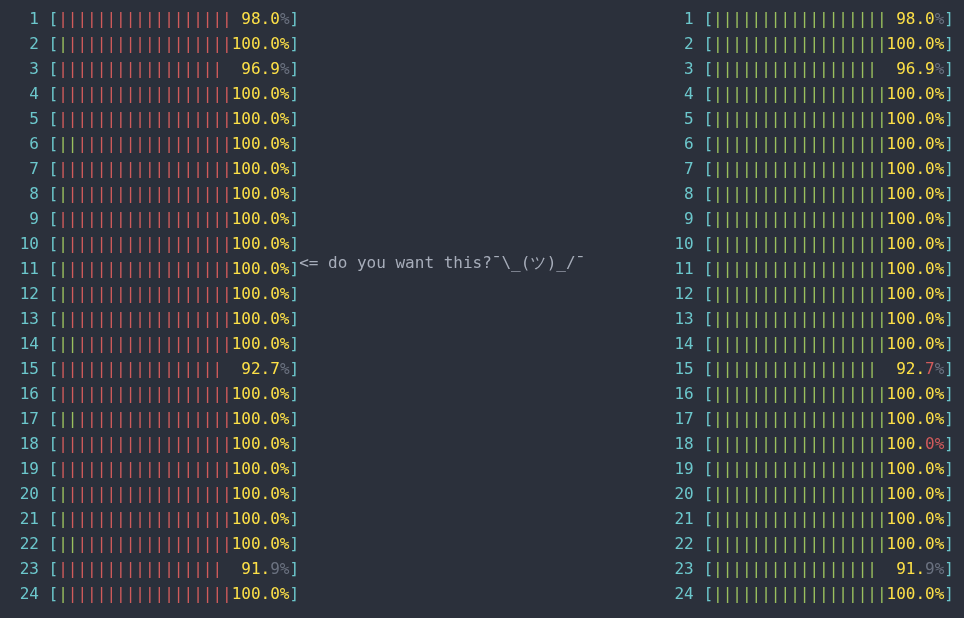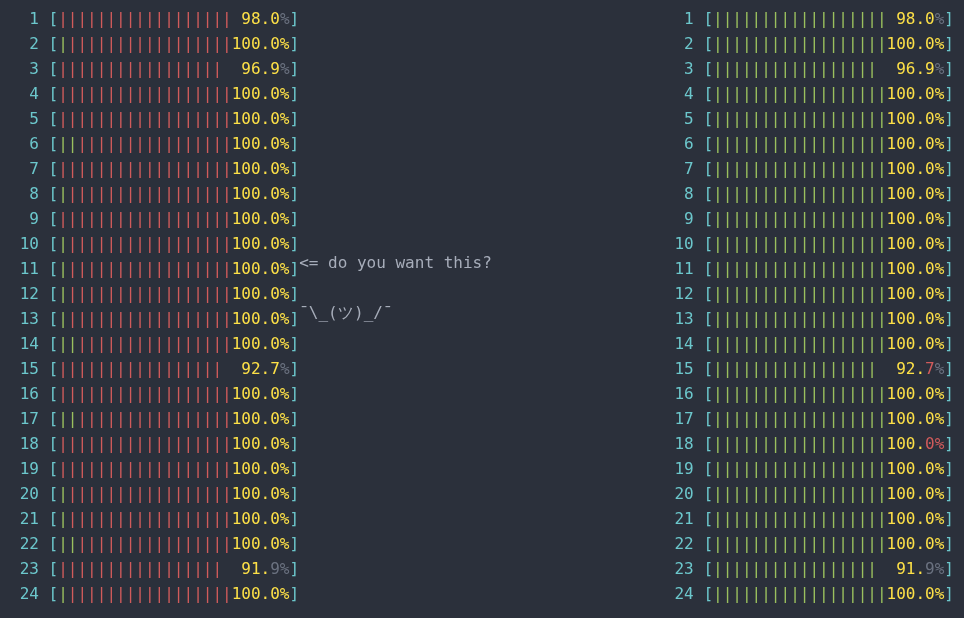--- a/index.html
+++ b/index.html
@@ -7,21 +7,21 @@
   .wrap{display:flex;align-items:flex-start;padding:6px 10px 0 10px;white-space:pre}
   .col{display:flex;flex-direction:column}
   .row{display:flex}
   .num{color:#6cc7cc;text-align:right;width:3ch}
   .br{color:#6cc7cc}
   .bar-red{color:#d15b5b}
   .bar-grn{color:#9ac05e}
   .pct{color:#fde047}
   .pct-d{color:#6b7280}
   .pct-r{color:#d15b5b}
-  .center{flex:1;display:flex;flex-direction:column;color:#a7adba;padding-top:244px}
+  .center{flex:1;display:flex;color:#a7adba;padding-top:244px}
   .center .line{height:25px}
   .spacer{height:25px}
 </style>
 </head>
 <body>
 
 <div class="wrap">
   <div class="col" id="left-col"><div class="row"><span class="num">  1</span><span> </span><span class="br">[</span><span><span class="bar-red">|</span><span class="bar-red">|</span><span class="bar-red">|</span><span class="bar-red">|</span><span class="bar-red">|</span><span class="bar-red">|</span><span class="bar-red">|</span><span class="bar-red">|</span><span class="bar-red">|</span><span class="bar-red">|</span><span class="bar-red">|</span><span class="bar-red">|</span><span class="bar-red">|</span><span class="bar-red">|</span><span class="bar-red">|</span><span class="bar-red">|</span><span class="bar-red">|</span><span class="bar-red">|</span></span><span><span class="pct"> 98.0</span><span class="pct-d">%</span></span><span class="br">]</span></div><div class="row"><span class="num">  2</span><span> </span><span class="br">[</span><span><span class="bar-grn">|</span><span class="bar-red">|</span><span class="bar-red">|</span><span class="bar-red">|</span><span class="bar-red">|</span><span class="bar-red">|</span><span class="bar-red">|</span><span class="bar-red">|</span><span class="bar-red">|</span><span class="bar-red">|</span><span class="bar-red">|</span><span class="bar-red">|</span><span class="bar-red">|</span><span class="bar-red">|</span><span class="bar-red">|</span><span class="bar-red">|</span><span class="bar-red">|</span><span class="bar-red">|</span></span><span><span class="pct">100.0%</span></span><span class="br">]</span></div><div class="row"><span class="num">  3</span><span> </span><span class="br">[</span><span><span class="bar-red">|</span><span class="bar-red">|</span><span class="bar-red">|</span><span class="bar-red">|</span><span class="bar-red">|</span><span class="bar-red">|</span><span class="bar-red">|</span><span class="bar-red">|</span><span class="bar-red">|</span><span class="bar-red">|</span><span class="bar-red">|</span><span class="bar-red">|</span><span class="bar-red">|</span><span class="bar-red">|</span><span class="bar-red">|</span><span class="bar-red">|</span><span class="bar-red">|</span> </span><span><span class="pct"> 96.9</span><span class="pct-d">%</span></span><span class="br">]</span></div><div class="row"><span class="num">  4</span><span> </span><span class="br">[</span><span><span class="bar-red">|</span><span class="bar-red">|</span><span class="bar-red">|</span><span class="bar-red">|</span><span class="bar-red">|</span><span class="bar-red">|</span><span class="bar-red">|</span><span class="bar-red">|</span><span class="bar-red">|</span><span class="bar-red">|</span><span class="bar-red">|</span><span class="bar-red">|</span><span class="bar-red">|</span><span class="bar-red">|</span><span class="bar-red">|</span><span class="bar-red">|</span><span class="bar-red">|</span><span class="bar-red">|</span></span><span><span class="pct">100.0%</span></span><span class="br">]</span></div><div class="row"><span class="num">  5</span><span> </span><span class="br">[</span><span><span class="bar-red">|</span><span class="bar-red">|</span><span class="bar-red">|</span><span class="bar-red">|</span><span class="bar-red">|</span><span class="bar-red">|</span><span class="bar-red">|</span><span class="bar-red">|</span><span class="bar-red">|</span><span class="bar-red">|</span><span class="bar-red">|</span><span class="bar-red">|</span><span class="bar-red">|</span><span class="bar-red">|</span><span class="bar-red">|</span><span class="bar-red">|</span><span class="bar-red">|</span><span class="bar-red">|</span></span><span><span class="pct">100.0%</span></span><span class="br">]</span></div><div class="row"><span class="num">  6</span><span> </span><span class="br">[</span><span><span class="bar-grn">|</span><span class="bar-grn">|</span><span class="bar-red">|</span><span class="bar-red">|</span><span class="bar-red">|</span><span class="bar-red">|</span><span class="bar-red">|</span><span class="bar-red">|</span><span class="bar-red">|</span><span class="bar-red">|</span><span class="bar-red">|</span><span class="bar-red">|</span><span class="bar-red">|</span><span class="bar-red">|</span><span class="bar-red">|</span><span class="bar-red">|</span><span class="bar-red">|</span><span class="bar-red">|</span></span><span><span class="pct">100.0%</span></span><span class="br">]</span></div><div class="row"><span class="num">  7</span><span> </span><span class="br">[</span><span><span class="bar-red">|</span><span class="bar-red">|</span><span class="bar-red">|</span><span class="bar-red">|</span><span class="bar-red">|</span><span class="bar-red">|</span><span class="bar-red">|</span><span class="bar-red">|</span><span class="bar-red">|</span><span class="bar-red">|</span><span class="bar-red">|</span><span class="bar-red">|</span><span class="bar-red">|</span><span class="bar-red">|</span><span class="bar-red">|</span><span class="bar-red">|</span><span class="bar-red">|</span><span class="bar-red">|</span></span><span><span class="pct">100.0%</span></span><span class="br">]</span></div><div class="row"><span class="num">  8</span><span> </span><span class="br">[</span><span><span class="bar-grn">|</span><span class="bar-red">|</span><span class="bar-red">|</span><span class="bar-red">|</span><span class="bar-red">|</span><span class="bar-red">|</span><span class="bar-red">|</span><span class="bar-red">|</span><span class="bar-red">|</span><span class="bar-red">|</span><span class="bar-red">|</span><span class="bar-red">|</span><span class="bar-red">|</span><span class="bar-red">|</span><span class="bar-red">|</span><span class="bar-red">|</span><span class="bar-red">|</span><span class="bar-red">|</span></span><span><span class="pct">100.0%</span></span><span class="br">]</span></div><div class="row"><span class="num">  9</span><span> </span><span class="br">[</span><span><span class="bar-red">|</span><span class="bar-red">|</span><span class="bar-red">|</span><span class="bar-red">|</span><span class="bar-red">|</span><span class="bar-red">|</span><span class="bar-red">|</span><span class="bar-red">|</span><span class="bar-red">|</span><span class="bar-red">|</span><span class="bar-red">|</span><span class="bar-red">|</span><span class="bar-red">|</span><span class="bar-red">|</span><span class="bar-red">|</span><span class="bar-red">|</span><span class="bar-red">|</span><span class="bar-red">|</span></span><span><span class="pct">100.0%</span></span><span class="br">]</span></div><div class="row"><span class="num"> 10</span><span> </span><span class="br">[</span><span><span class="bar-grn">|</span><span class="bar-red">|</span><span class="bar-red">|</span><span class="bar-red">|</span><span class="bar-red">|</span><span class="bar-red">|</span><span class="bar-red">|</span><span class="bar-red">|</span><span class="bar-red">|</span><span class="bar-red">|</span><span class="bar-red">|</span><span class="bar-red">|</span><span class="bar-red">|</span><span class="bar-red">|</span><span class="bar-red">|</span><span class="bar-red">|</span><span class="bar-red">|</span><span class="bar-red">|</span></span><span><span class="pct">100.0%</span></span><span class="br">]</span></div><div class="row"><span class="num"> 11</span><span> </span><span class="br">[</span><span><span class="bar-grn">|</span><span class="bar-red">|</span><span class="bar-red">|</span><span class="bar-red">|</span><span class="bar-red">|</span><span class="bar-red">|</span><span class="bar-red">|</span><span class="bar-red">|</span><span class="bar-red">|</span><span class="bar-red">|</span><span class="bar-red">|</span><span class="bar-red">|</span><span class="bar-red">|</span><span class="bar-red">|</span><span class="bar-red">|</span><span class="bar-red">|</span><span class="bar-red">|</span><span class="bar-red">|</span></span><span><span class="pct">100.0%</span></span><span class="br">]</span></div><div class="row"><span class="num"> 12</span><span> </span><span class="br">[</span><span><span class="bar-grn">|</span><span class="bar-red">|</span><span class="bar-red">|</span><span class="bar-red">|</span><span class="bar-red">|</span><span class="bar-red">|</span><span class="bar-red">|</span><span class="bar-red">|</span><span class="bar-red">|</span><span class="bar-red">|</span><span class="bar-red">|</span><span class="bar-red">|</span><span class="bar-red">|</span><span class="bar-red">|</span><span class="bar-red">|</span><span class="bar-red">|</span><span class="bar-red">|</span><span class="bar-red">|</span></span><span><span class="pct">100.0%</span></span><span class="br">]</span></div><div class="row"><span class="num"> 13</span><span> </span><span class="br">[</span><span><span class="bar-grn">|</span><span class="bar-red">|</span><span class="bar-red">|</span><span class="bar-red">|</span><span class="bar-red">|</span><span class="bar-red">|</span><span class="bar-red">|</span><span class="bar-red">|</span><span class="bar-red">|</span><span class="bar-red">|</span><span class="bar-red">|</span><span class="bar-red">|</span><span class="bar-red">|</span><span class="bar-red">|</span><span class="bar-red">|</span><span class="bar-red">|</span><span class="bar-red">|</span><span class="bar-red">|</span></span><span><span class="pct">100.0%</span></span><span class="br">]</span></div><div class="row"><span class="num"> 14</span><span> </span><span class="br">[</span><span><span class="bar-grn">|</span><span class="bar-grn">|</span><span class="bar-red">|</span><span class="bar-red">|</span><span class="bar-red">|</span><span class="bar-red">|</span><span class="bar-red">|</span><span class="bar-red">|</span><span class="bar-red">|</span><span class="bar-red">|</span><span class="bar-red">|</span><span class="bar-red">|</span><span class="bar-red">|</span><span class="bar-red">|</span><span class="bar-red">|</span><span class="bar-red">|</span><span class="bar-red">|</span><span class="bar-red">|</span></span><span><span class="pct">100.0%</span></span><span class="br">]</span></div><div class="row"><span class="num"> 15</span><span> </span><span class="br">[</span><span><span class="bar-red">|</span><span class="bar-red">|</span><span class="bar-red">|</span><span class="bar-red">|</span><span class="bar-red">|</span><span class="bar-red">|</span><span class="bar-red">|</span><span class="bar-red">|</span><span class="bar-red">|</span><span class="bar-red">|</span><span class="bar-red">|</span><span class="bar-red">|</span><span class="bar-red">|</span><span class="bar-red">|</span><span class="bar-red">|</span><span class="bar-red">|</span><span class="bar-red">|</span> </span><span><span class="pct"> 92.7</span><span class="pct-d">%</span></span><span class="br">]</span></div><div class="row"><span class="num"> 16</span><span> </span><span class="br">[</span><span><span class="bar-red">|</span><span class="bar-red">|</span><span class="bar-red">|</span><span class="bar-red">|</span><span class="bar-red">|</span><span class="bar-red">|</span><span class="bar-red">|</span><span class="bar-red">|</span><span class="bar-red">|</span><span class="bar-red">|</span><span class="bar-red">|</span><span class="bar-red">|</span><span class="bar-red">|</span><span class="bar-red">|</span><span class="bar-red">|</span><span class="bar-red">|</span><span class="bar-red">|</span><span class="bar-red">|</span></span><span><span class="pct">100.0%</span></span><span class="br">]</span></div><div class="row"><span class="num"> 17</span><span> </span><span class="br">[</span><span><span class="bar-grn">|</span><span class="bar-grn">|</span><span class="bar-red">|</span><span class="bar-red">|</span><span class="bar-red">|</span><span class="bar-red">|</span><span class="bar-red">|</span><span class="bar-red">|</span><span class="bar-red">|</span><span class="bar-red">|</span><span class="bar-red">|</span><span class="bar-red">|</span><span class="bar-red">|</span><span class="bar-red">|</span><span class="bar-red">|</span><span class="bar-red">|</span><span class="bar-red">|</span><span class="bar-red">|</span></span><span><span class="pct">100.0%</span></span><span class="br">]</span></div><div class="row"><span class="num"> 18</span><span> </span><span class="br">[</span><span><span class="bar-red">|</span><span class="bar-red">|</span><span class="bar-red">|</span><span class="bar-red">|</span><span class="bar-red">|</span><span class="bar-red">|</span><span class="bar-red">|</span><span class="bar-red">|</span><span class="bar-red">|</span><span class="bar-red">|</span><span class="bar-red">|</span><span class="bar-red">|</span><span class="bar-red">|</span><span class="bar-red">|</span><span class="bar-red">|</span><span class="bar-red">|</span><span class="bar-red">|</span><span class="bar-red">|</span></span><span><span class="pct">100.0%</span></span><span class="br">]</span></div><div class="row"><span class="num"> 19</span><span> </span><span class="br">[</span><span><span class="bar-red">|</span><span class="bar-red">|</span><span class="bar-red">|</span><span class="bar-red">|</span><span class="bar-red">|</span><span class="bar-red">|</span><span class="bar-red">|</span><span class="bar-red">|</span><span class="bar-red">|</span><span class="bar-red">|</span><span class="bar-red">|</span><span class="bar-red">|</span><span class="bar-red">|</span><span class="bar-red">|</span><span class="bar-red">|</span><span class="bar-red">|</span><span class="bar-red">|</span><span class="bar-red">|</span></span><span><span class="pct">100.0%</span></span><span class="br">]</span></div><div class="row"><span class="num"> 20</span><span> </span><span class="br">[</span><span><span class="bar-grn">|</span><span class="bar-red">|</span><span class="bar-red">|</span><span class="bar-red">|</span><span class="bar-red">|</span><span class="bar-red">|</span><span class="bar-red">|</span><span class="bar-red">|</span><span class="bar-red">|</span><span class="bar-red">|</span><span class="bar-red">|</span><span class="bar-red">|</span><span class="bar-red">|</span><span class="bar-red">|</span><span class="bar-red">|</span><span class="bar-red">|</span><span class="bar-red">|</span><span class="bar-red">|</span></span><span><span class="pct">100.0%</span></span><span class="br">]</span></div><div class="row"><span class="num"> 21</span><span> </span><span class="br">[</span><span><span class="bar-grn">|</span><span class="bar-red">|</span><span class="bar-red">|</span><span class="bar-red">|</span><span class="bar-red">|</span><span class="bar-red">|</span><span class="bar-red">|</span><span class="bar-red">|</span><span class="bar-red">|</span><span class="bar-red">|</span><span class="bar-red">|</span><span class="bar-red">|</span><span class="bar-red">|</span><span class="bar-red">|</span><span class="bar-red">|</span><span class="bar-red">|</span><span class="bar-red">|</span><span class="bar-red">|</span></span><span><span class="pct">100.0%</span></span><span class="br">]</span></div><div class="row"><span class="num"> 22</span><span> </span><span class="br">[</span><span><span class="bar-grn">|</span><span class="bar-grn">|</span><span class="bar-red">|</span><span class="bar-red">|</span><span class="bar-red">|</span><span class="bar-red">|</span><span class="bar-red">|</span><span class="bar-red">|</span><span class="bar-red">|</span><span class="bar-red">|</span><span class="bar-red">|</span><span class="bar-red">|</span><span class="bar-red">|</span><span class="bar-red">|</span><span class="bar-red">|</span><span class="bar-red">|</span><span class="bar-red">|</span><span class="bar-red">|</span></span><span><span class="pct">100.0%</span></span><span class="br">]</span></div><div class="row"><span class="num"> 23</span><span> </span><span class="br">[</span><span><span class="bar-red">|</span><span class="bar-red">|</span><span class="bar-red">|</span><span class="bar-red">|</span><span class="bar-red">|</span><span class="bar-red">|</span><span class="bar-red">|</span><span class="bar-red">|</span><span class="bar-red">|</span><span class="bar-red">|</span><span class="bar-red">|</span><span class="bar-red">|</span><span class="bar-red">|</span><span class="bar-red">|</span><span class="bar-red">|</span><span class="bar-red">|</span><span class="bar-red">|</span> </span><span><span class="pct"> 91.</span><span class="pct-d">9%</span></span><span class="br">]</span></div><div class="row"><span class="num"> 24</span><span> </span><span class="br">[</span><span><span class="bar-grn">|</span><span class="bar-red">|</span><span class="bar-red">|</span><span class="bar-red">|</span><span class="bar-red">|</span><span class="bar-red">|</span><span class="bar-red">|</span><span class="bar-red">|</span><span class="bar-red">|</span><span class="bar-red">|</span><span class="bar-red">|</span><span class="bar-red">|</span><span class="bar-red">|</span><span class="bar-red">|</span><span class="bar-red">|</span><span class="bar-red">|</span><span class="bar-red">|</span><span class="bar-red">|</span></span><span><span class="pct">100.0%</span></span><span class="br">]</span></div></div>
   <div class="center">
     <div class="line">&lt;= do you want this?</div>

